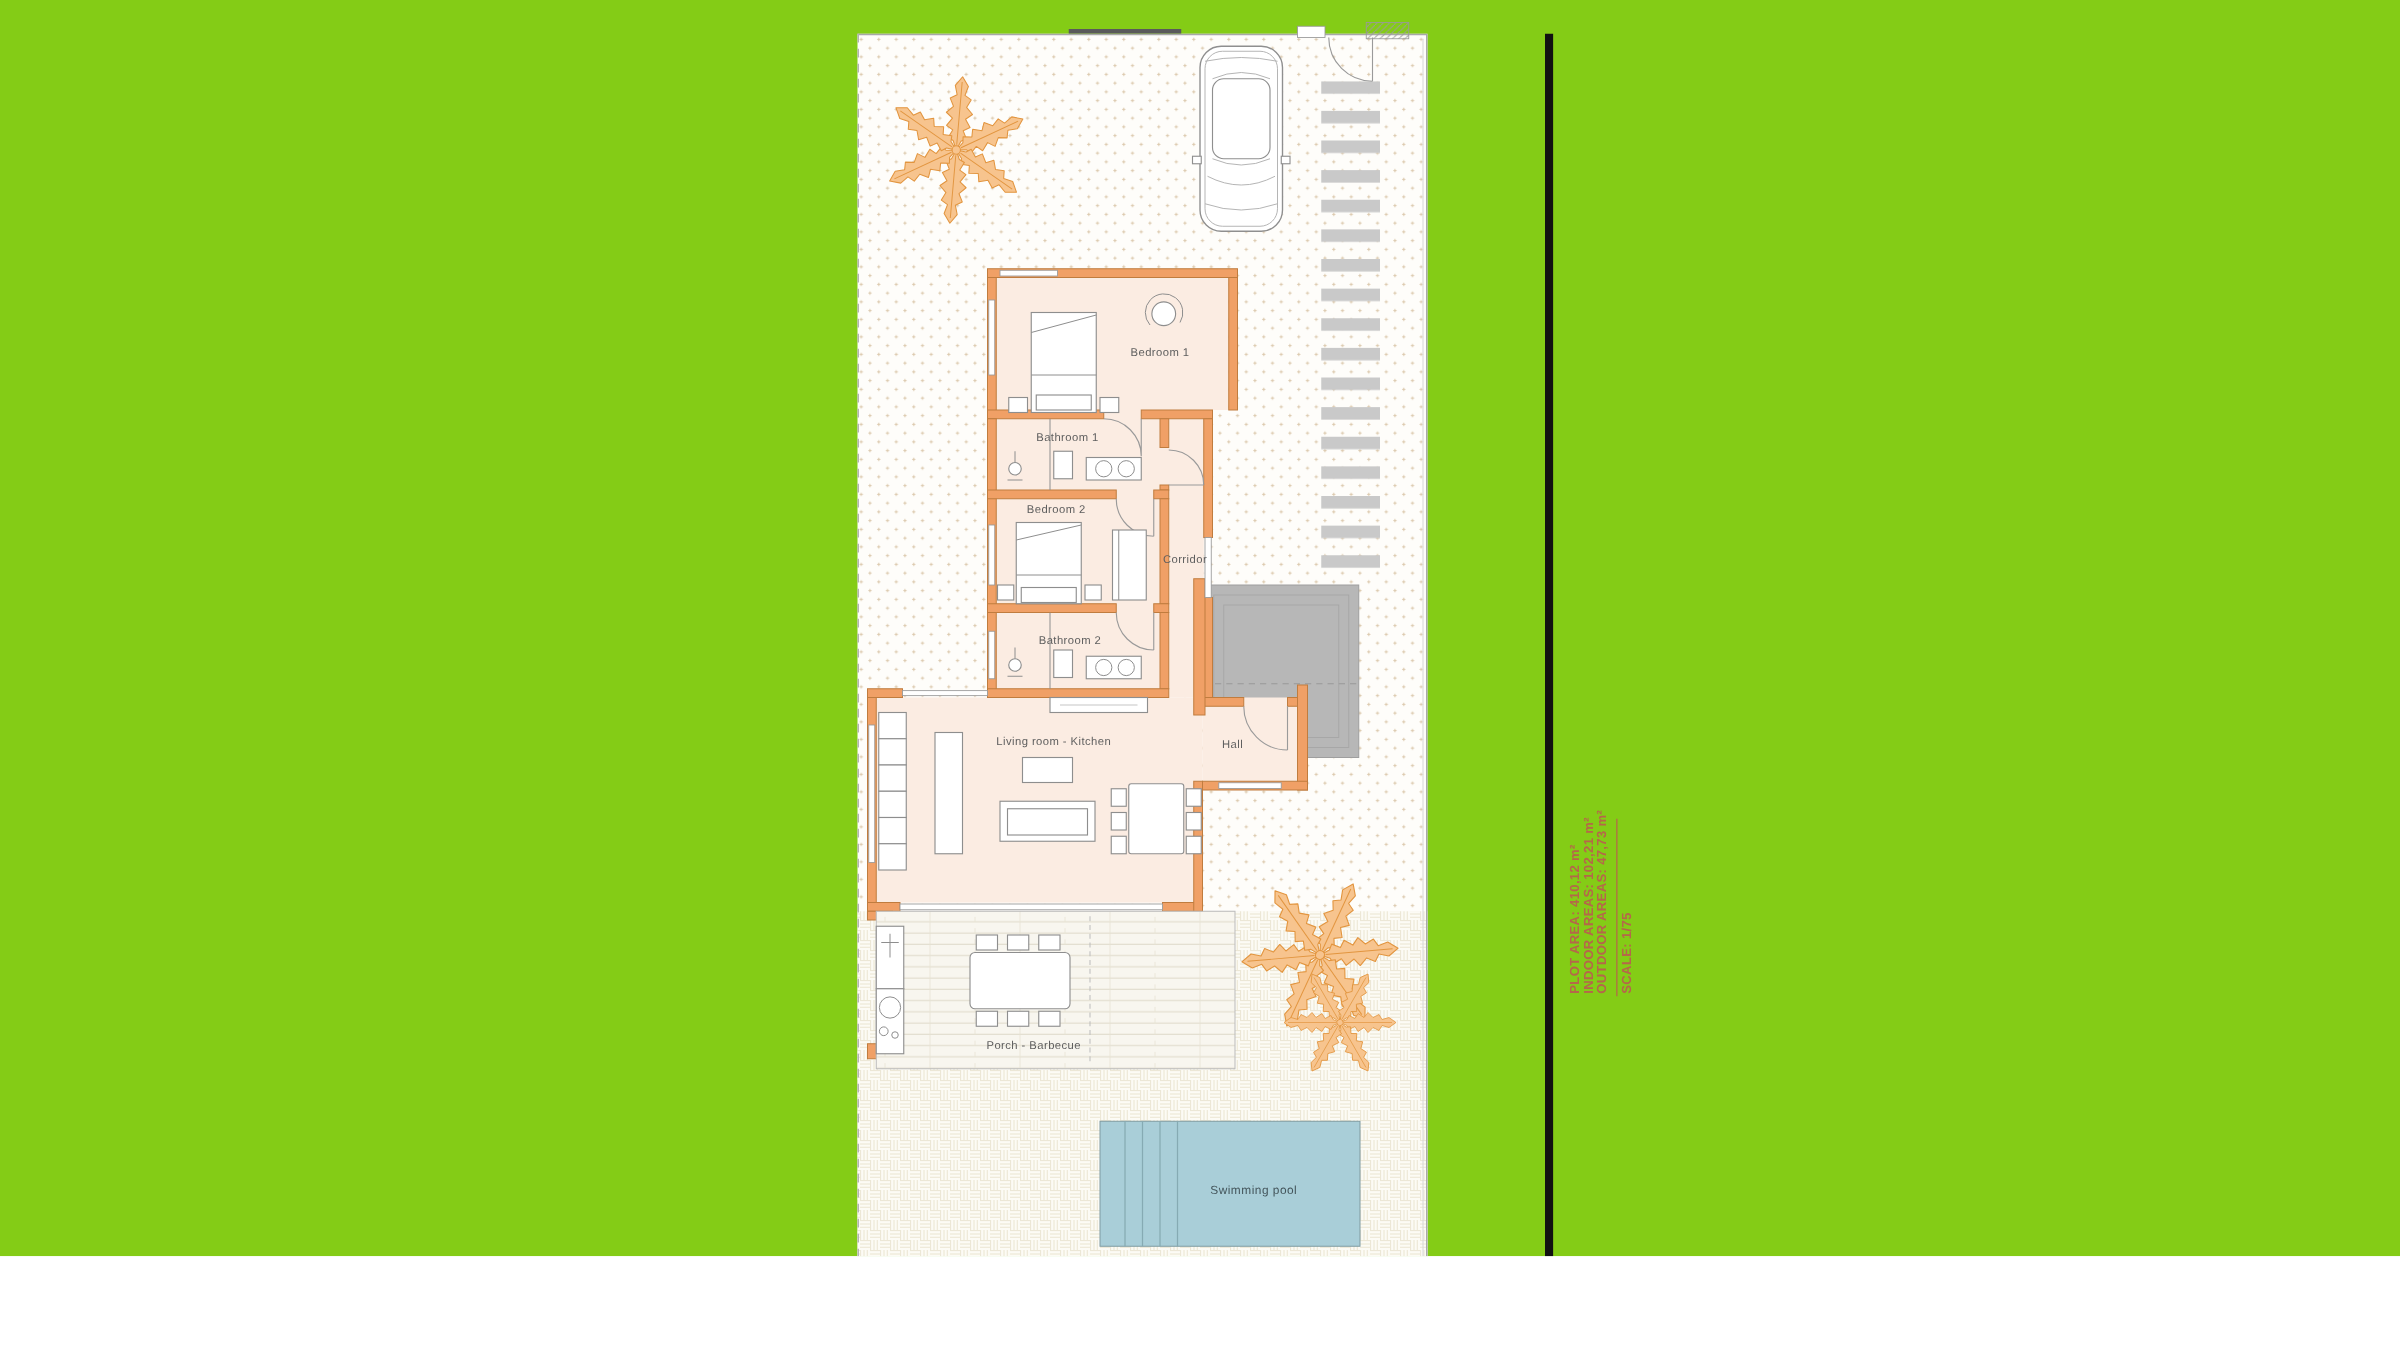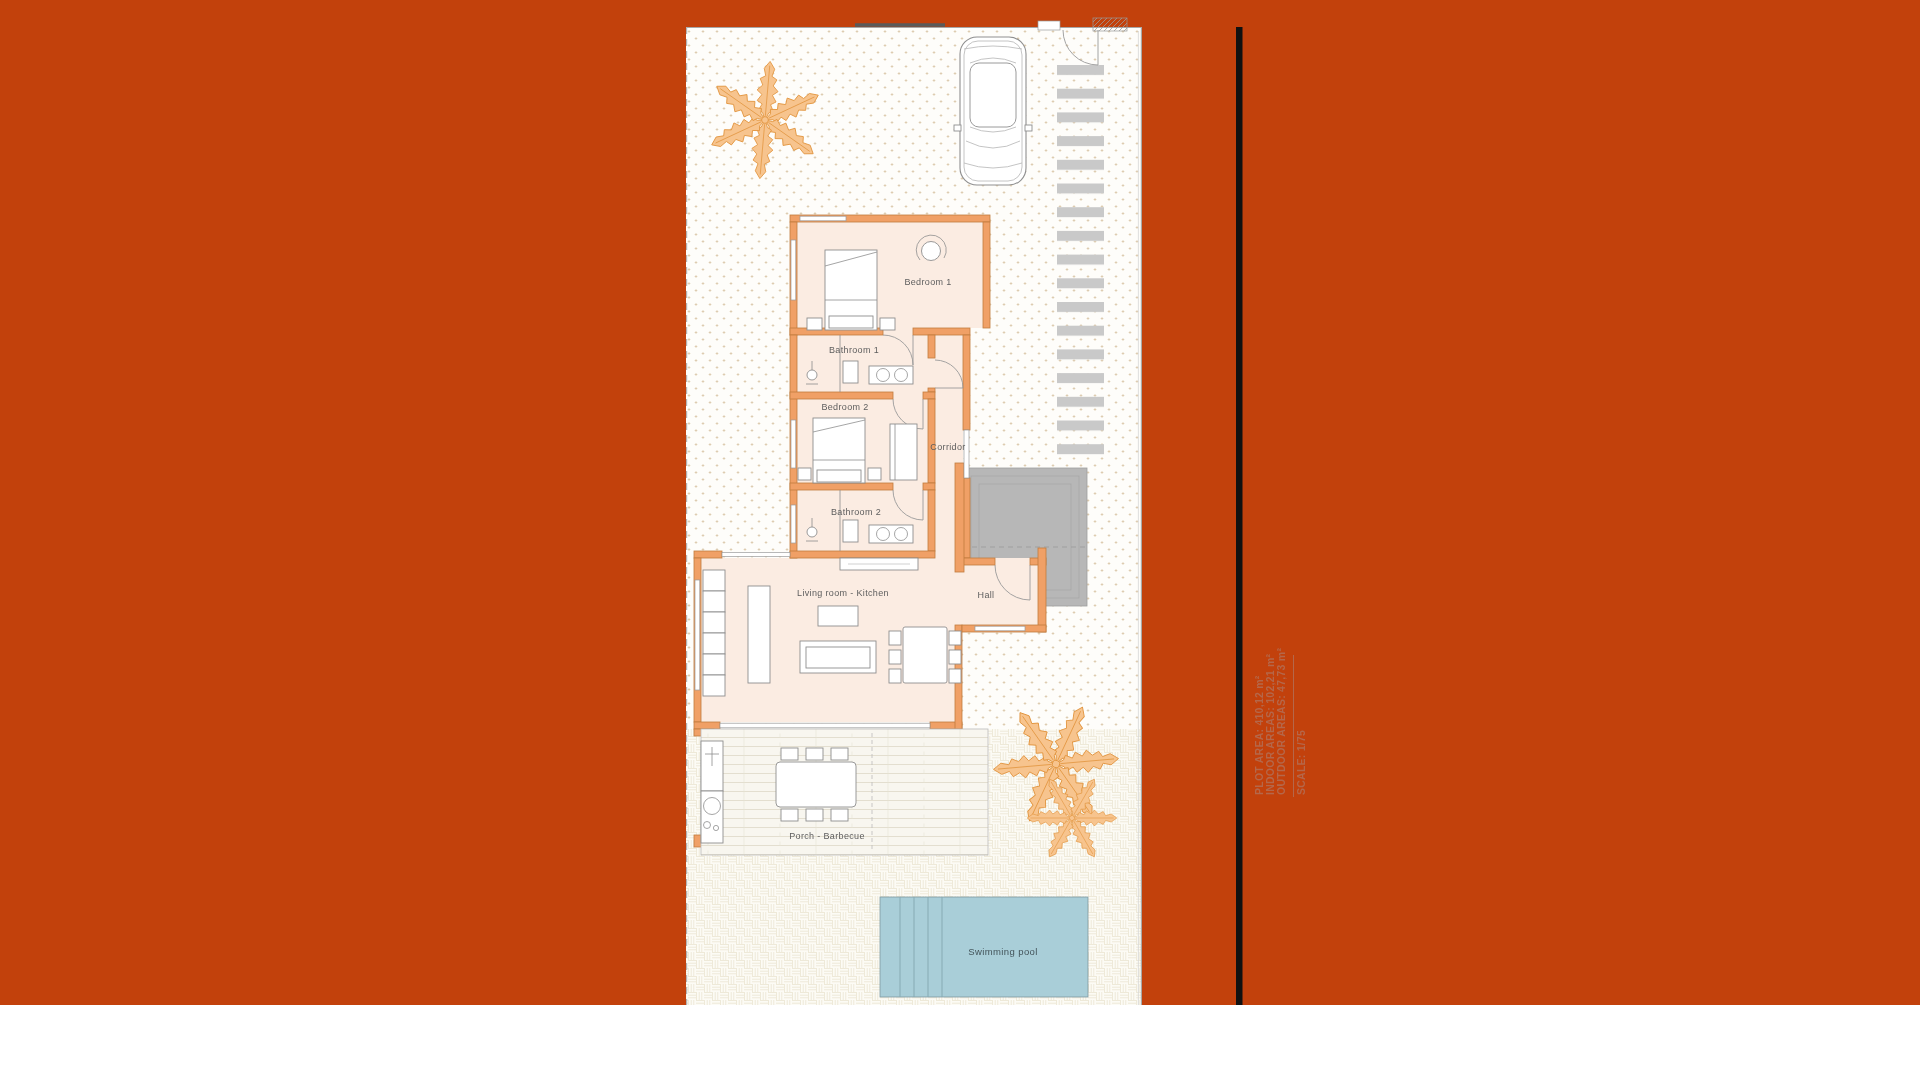--- a/index.html
+++ b/index.html
@@ -1,16 +1,16 @@
 <!DOCTYPE html>
 <html><head>
 <meta charset="utf-8">
 <style>
   html,body{margin:0;padding:0;background:#ffffff;}
-  .page{position:relative;width:1920px;height:1005px;background:#c2410c;overflow:hidden;
+  .page{position:relative;width:1920px;height:1005px;background:#84cc16;overflow:hidden;
         font-family:"Liberation Sans", sans-serif;}
   svg{position:absolute;left:0;top:0;}
   
   .plotbg{fill:#fefdfa;}
   .border{stroke:#a8a8a8;stroke-width:1.2;fill:none;}
   .border2{stroke:#d6d6d6;stroke-width:.8;fill:none;}
   .dash{stroke:#b3b3b3;stroke-width:1.2;stroke-dasharray:7 5;fill:none;}
   .wall{fill:#f0a066;stroke:#c07c3e;stroke-width:.8;}
   .floor{fill:#fbece2;}
   .win{fill:#ffffff;stroke:#9a9a9a;stroke-width:.7;}

